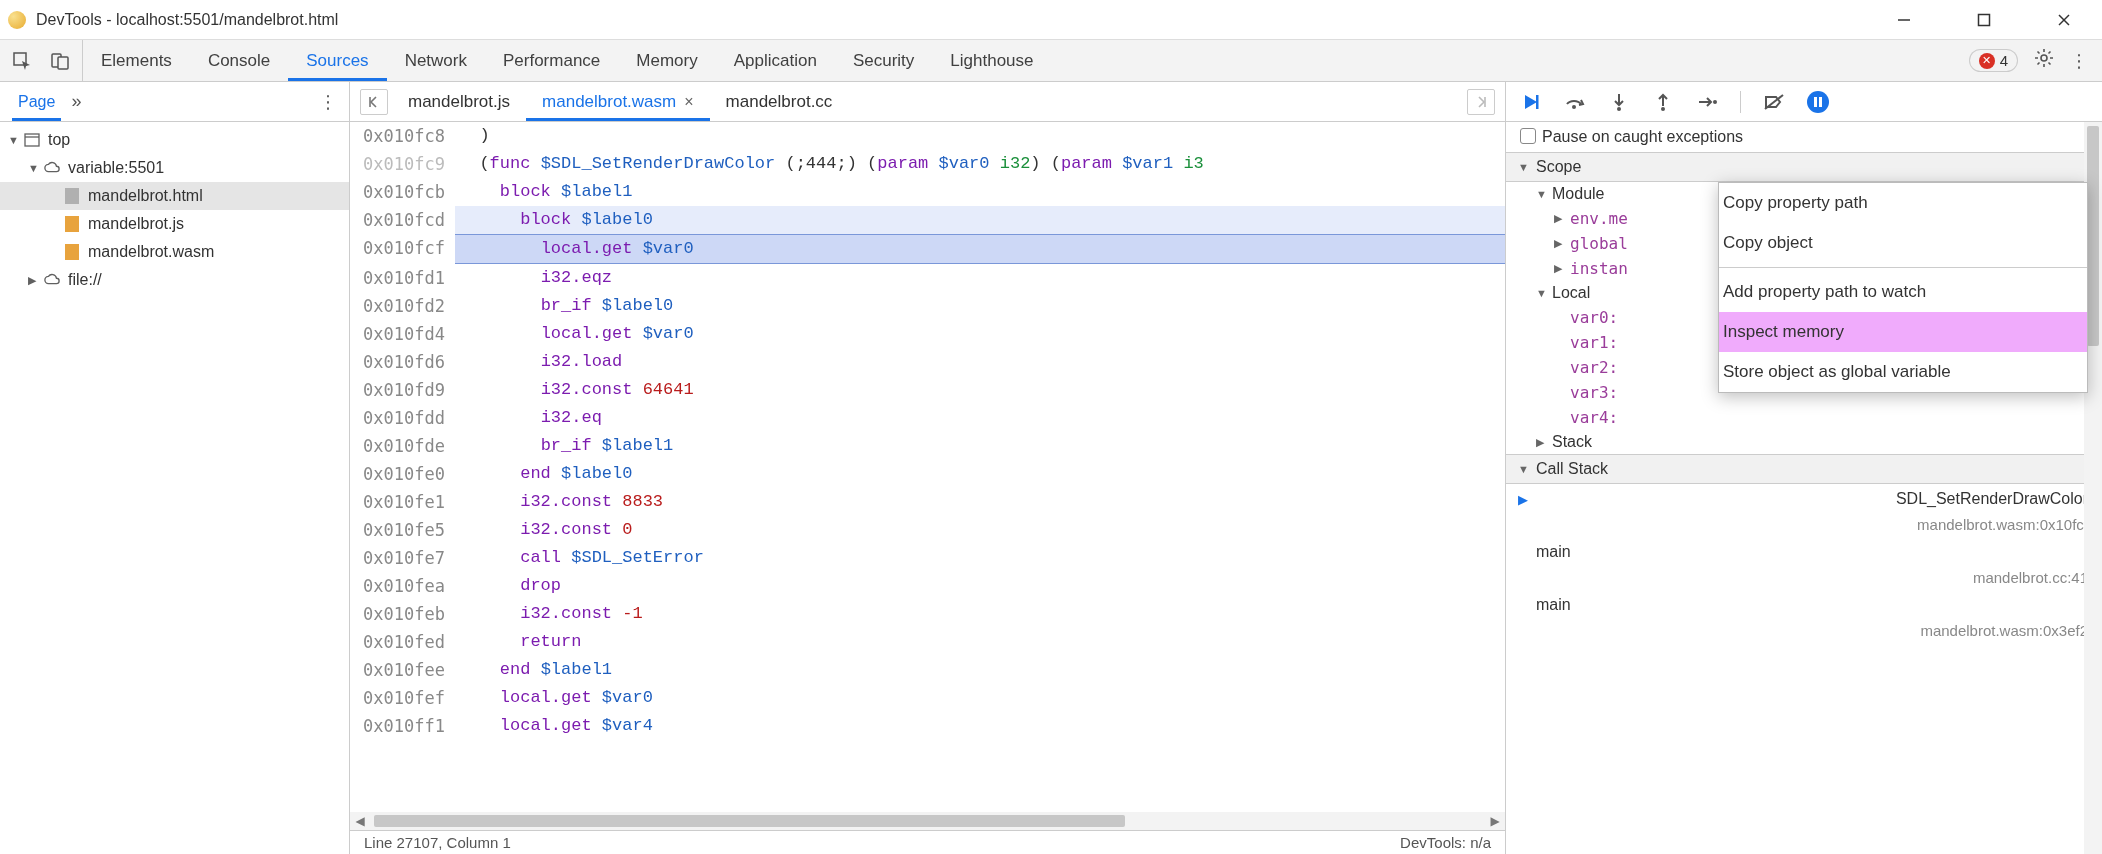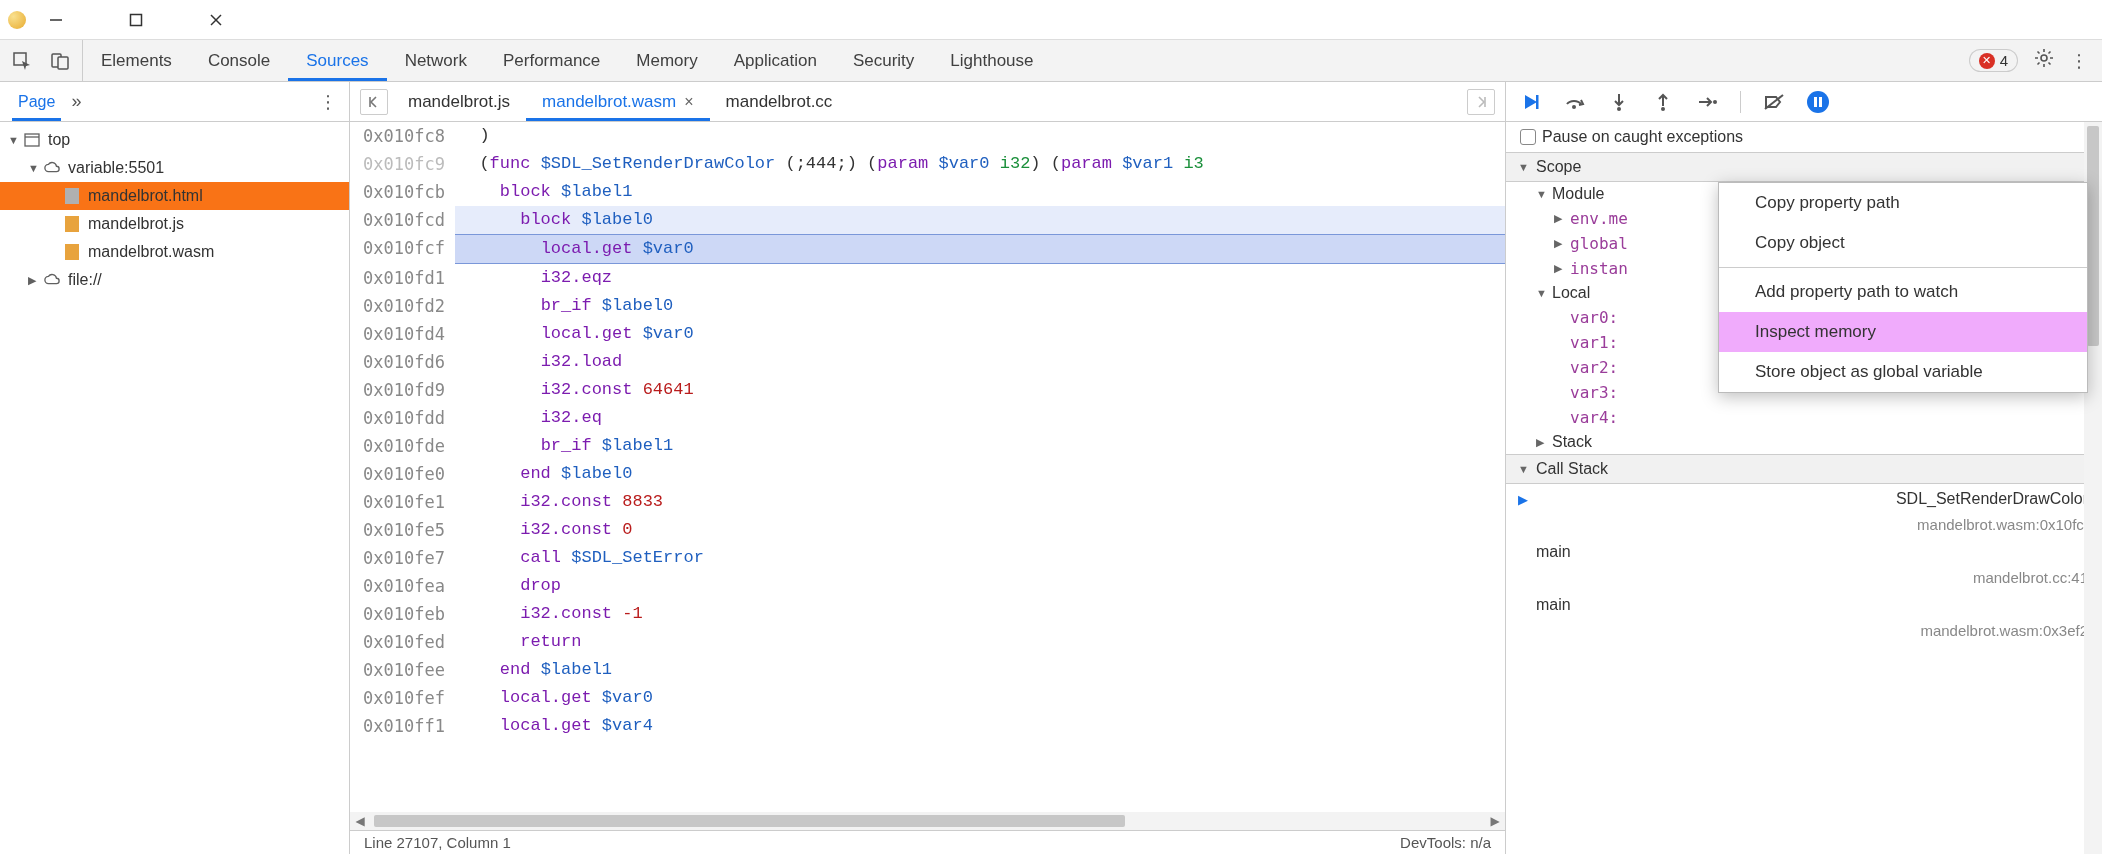--- a/index.html
+++ b/index.html
@@ -28,21 +28,21 @@
   
   
   .nav-pane { width: 350px; border-right: 1px solid #ccc; display: flex; flex-direction: column; }
   .nav-header { height: 40px; display: flex; align-items: center; padding: 0 12px; border-bottom: 1px solid #ccc; gap: 10px; }
   .nav-tab { color: #333; font-size: 16px; padding: 0 6px; height: 100%; display:flex; align-items:center; }
   .nav-tab.active { color: #1a73e8; border-bottom: 3px solid #1a73e8; padding-top:3px;}
   .nav-chevrons { font-size: 18px; color: #555; }
   .nav-header .kebab { margin-left: auto; }
   .tree { padding: 4px 0; font-size: 16px; }
   .tree-row { display: flex; align-items: center; height: 28px; padding-left: 8px; gap: 4px; }
-  .tree-row.selected { background: #f97316; }
+  .tree-row.selected { background: #e5e5e5; }
   .tree-row .tri { width: 12px; color: #606060; font-size: 11px; display:inline-block; }
   .tree-row .ficon { width: 16px; height: 16px; display:inline-flex; align-items:center; justify-content:center; margin-right: 4px;}
   .ind2 { padding-left: 64px; }
   .file-yellow { width:14px; height:16px; background:#e8a33d; }
   .file-gray { width:14px; height:16px; background:#b0b0b0; }
   .folder-icon svg, .cloud-icon svg { stroke:#606060; fill:none; stroke-width:1.5; }
   
   
   .editor-pane { flex: 1; display: flex; flex-direction: column; border-right: 1px solid #ccc; min-width: 0;}
   .file-tabs { height: 40px; display: flex; align-items: stretch; border-bottom: 1px solid #ccc; padding: 0 6px; }
@@ -73,48 +73,49 @@
   
   
   .debug-pane { width: 596px; display:flex; flex-direction:column; position:relative; }
   .debug-toolbar { height: 40px; display:flex; align-items:center; gap:22px; padding:0 14px; border-bottom:1px solid #ccc; }
   .dbg-icon { width:22px; height:22px; display:flex; align-items:center; justify-content:center; color:#555; }
   .dbg-icon.play { color:#1a73e8; }
   .dbg-icon.pause-circ { width:22px; height:22px; border-radius:50%; background:#1a73e8; color:#fff; }
   .dbg-div { width:1px; height:22px; background:#ccc; }
   
   .debug-body { flex:1; overflow:auto; font-size:16px; }
-  .dbg-row { padding: 6px 14px; display:flex; align-items:center; gap:6px; }
+  .dbg-row { padding: 6px 14px; display:flex; align-items:flex-start; gap:6px; }
   .dbg-check { width:16px; height:16px; border:1.5px solid #888; border-radius:3px; }
   .dbg-section-hdr { background:#f1f1f1; border-top:1px solid #ccc; border-bottom:1px solid #ccc; padding:5px 12px; display:flex; align-items:center; gap:6px; }
   .dbg-tri { font-size:11px; color:#666; width:12px; display:inline-block;}
   .dbg-item { padding:3px 12px 3px 30px; display:flex; align-items:center; gap:4px;}
   .dbg-item.sub { padding-left: 48px; }
   .dbg-item .lbl { font-family: Consolas, monospace; }
   .purp { color:#9a3d9a; }
   .dots { color:#888; margin-left:auto; letter-spacing:2px; }
   
   .callstack-row { padding:6px 14px 6px 30px; display:flex; align-items:center; justify-content:space-between; }
   .cs-loc { color:#888; font-size:15px; text-align:right; width:100%; padding-right:14px; padding-top:2px; padding-bottom:4px;}
   .cs-arrow { color:#1a73e8; margin-left:-18px; margin-right:4px; font-size:13px;}
   
   
   .ctx-menu { position:absolute; top:100px; right:14px; width:370px; background:#fff; border:1px solid #bbb; box-shadow:0 4px 16px rgba(0,0,0,0.25); z-index:50; font-size:17px; }
-  .ctx-item { padding:10px 36px; cursor:default; }
+  .ctx-item { padding:10px 4px; cursor:default; }
   .ctx-item.hover { background:#f0abfc; }
   .ctx-sep { height:1px; background:#ccc; margin:4px 0;}
   
   .vscroll-track { position:absolute; right:0; top:40px; bottom:0; width:18px; background:#f3f3f3; }
   .vscroll-thumb { position:absolute; left:3px; right:3px; top:4px; height:220px; background:#c7c7c7; border-radius:2px;}
 </style>
 </head>
 <body>
 
 <div class="titlebar">
   <div class="app-icon"></div>
+  <div class="title">DevTools - localhost:5501/mandelbrot.html</div>
   <div class="win-btns">
     <div class="win-btn">
       <svg width="14" height="14">
           <line x1="1" y1="7" x2="13" y2="7" stroke="#333" stroke-width="1.5"></line>
         </svg>
     </div>
     <div class="win-btn">
       <svg width="14" height="14">
           <rect x="1.5" y="1.5" width="11" height="11" fill="none" stroke="#333" stroke-width="1.5"></rect>
         </svg>

